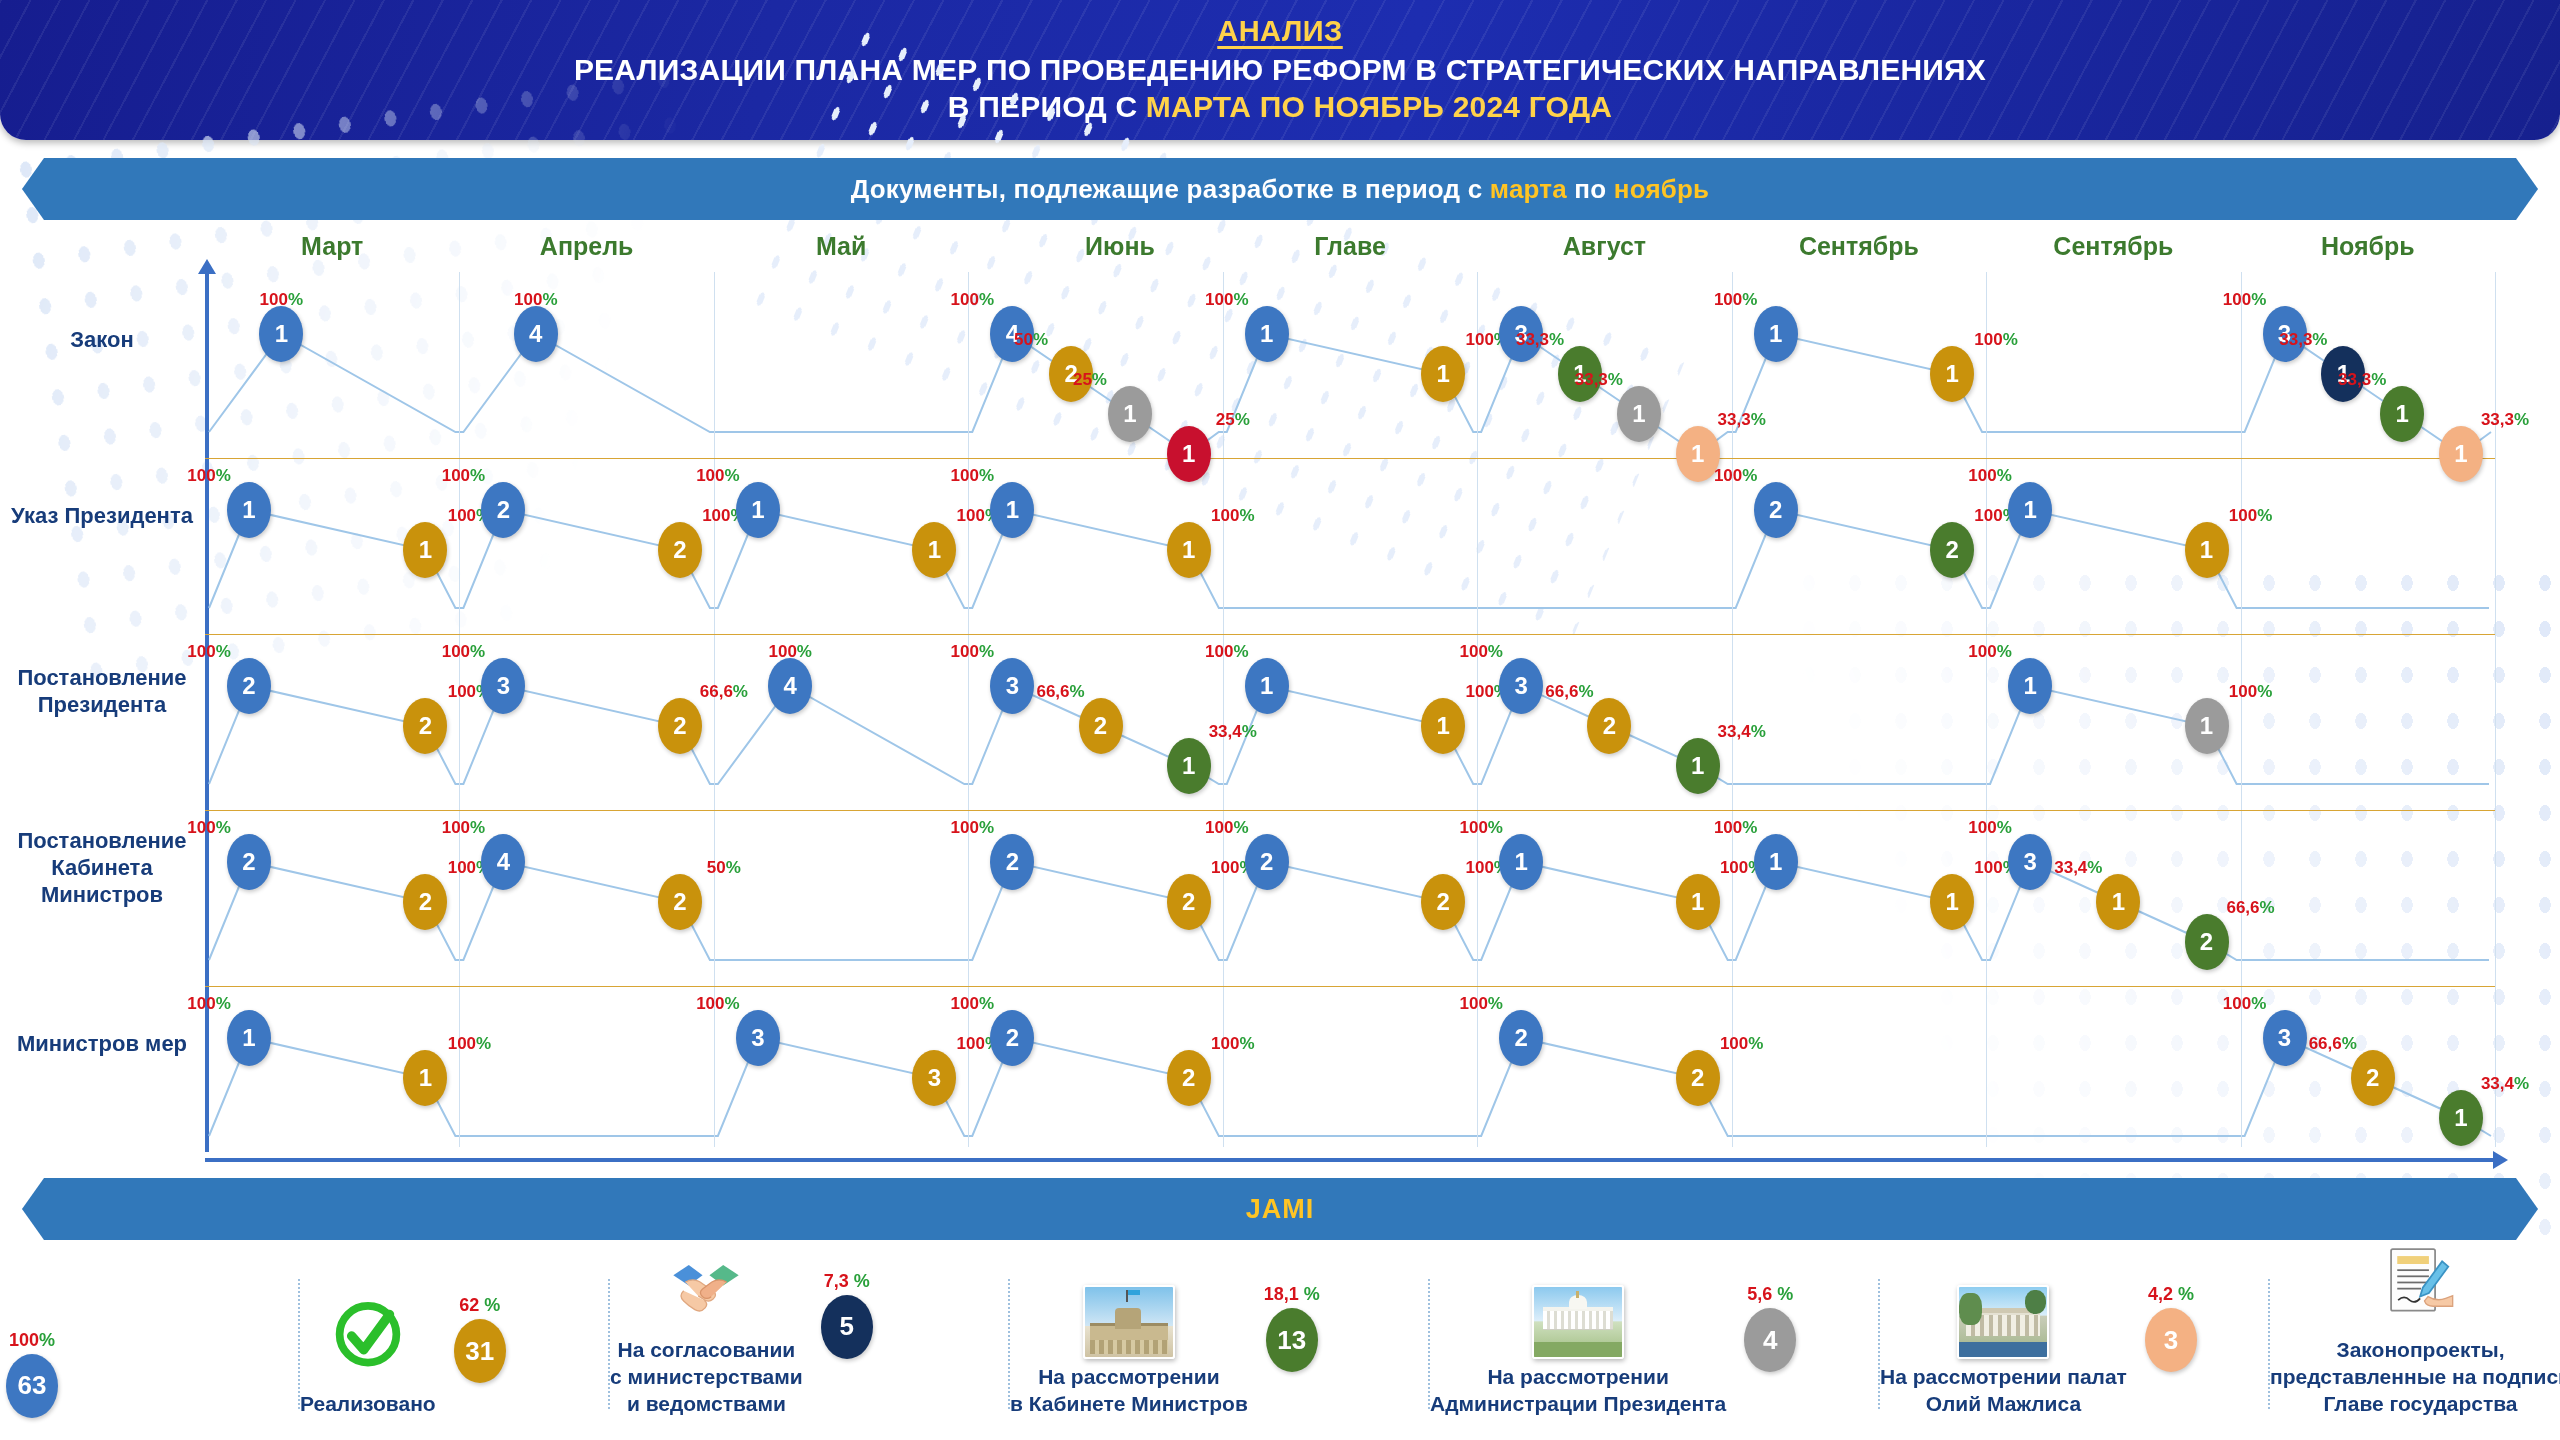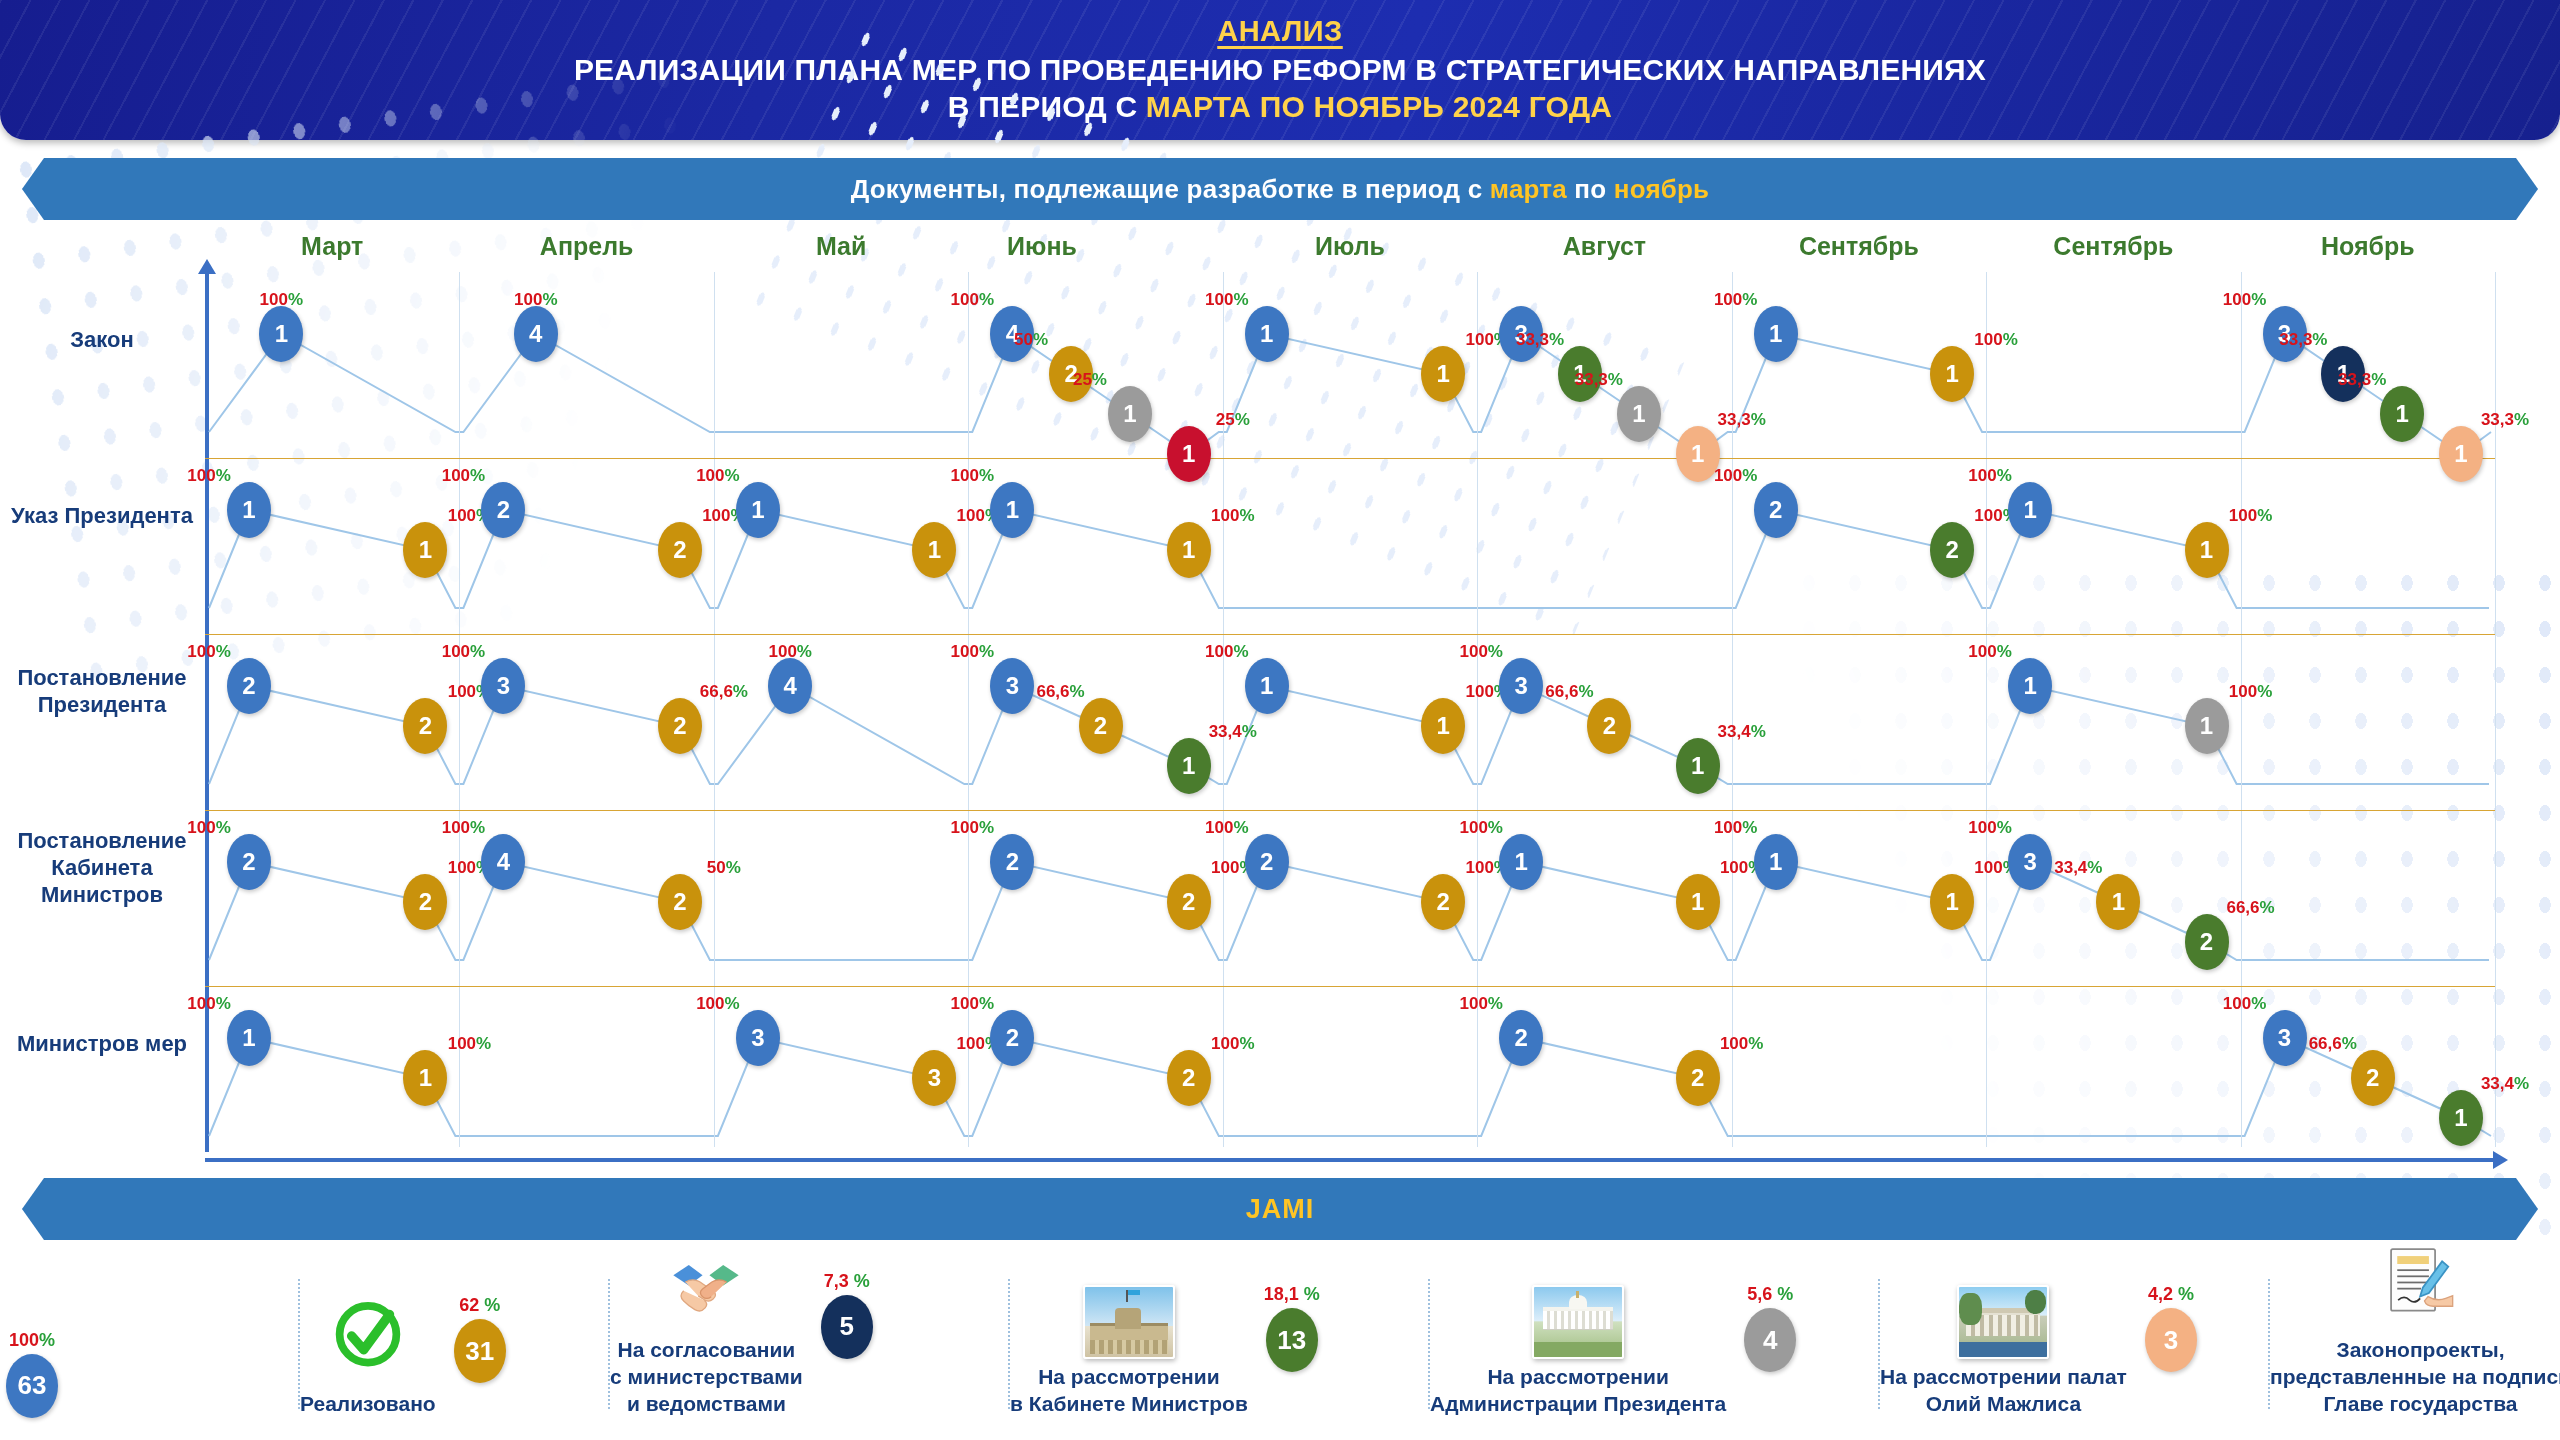--- a/index.html
+++ b/index.html
@@ -192,22 +192,22 @@
   <div class="banner-txt">
     <span>Документы, подлежащие разработке в период с </span><span class="banner-accent">марта</span><span> по </span><span class="banner-accent">ноябрь</span>
   </div>
 </div>
 
 <div class="chart">
   <div class="months" id="months">
       <div class="month-label" style="left: 332.222px;">Март</div>
       <div class="month-label" style="left: 586.667px;">Апрель</div>
       <div class="month-label" style="left: 841.111px;">Май</div>
-      <div class="month-label" style="left: 1042px;">Июнь</div>
-      <div class="month-label" style="left: 1350px;">Июль</div>
+      <div class="month-label" style="left: 1120px;">Июнь</div>
+      <div class="month-label" style="left: 1350px;">Главе</div>
       <div class="month-label" style="left: 1604.44px;">Август</div>
       <div class="month-label" style="left: 1858.89px;">Сентябрь</div>
       <div class="month-label" style="left: 2113.33px;">Сентябрь</div>
       <div class="month-label" style="left: 2367.78px;">Ноябрь</div>
     </div>
   <div class="plot" id="plot">
     <div class="axis-y"></div>
     <div class="axis-x"></div>
     <svg class="lines" id="lines" viewBox="0 0 2290 880" preserveAspectRatio="none">
         <polyline points="4.0,150.0 76.3,52.0 250.4,150.0 258.4,150.0 330.8,52.0 504.9,150.0 514.9,150.0 757.3,150.0 767.3,150.0 807.3,52.0 866.1,92.0 925.0,132.0 983.8,172.0 1013.8,150.0 1021.8,150.0 1061.8,52.0 1238.2,92.0 1268.2,150.0 1276.2,150.0 1316.2,52.0 1375.0,92.0 1433.9,132.0 1492.7,172.0 1522.7,150.0 1530.7,150.0 1570.7,52.0 1747.1,92.0 1777.1,150.0 1787.1,150.0 2029.6,150.0 2039.6,150.0 2079.6,52.0 2138.4,92.0 2197.2,132.0 2256.0,172.0 2286.0,150.0" fill="none" stroke="#9fc6e8" stroke-width="2"></polyline>

